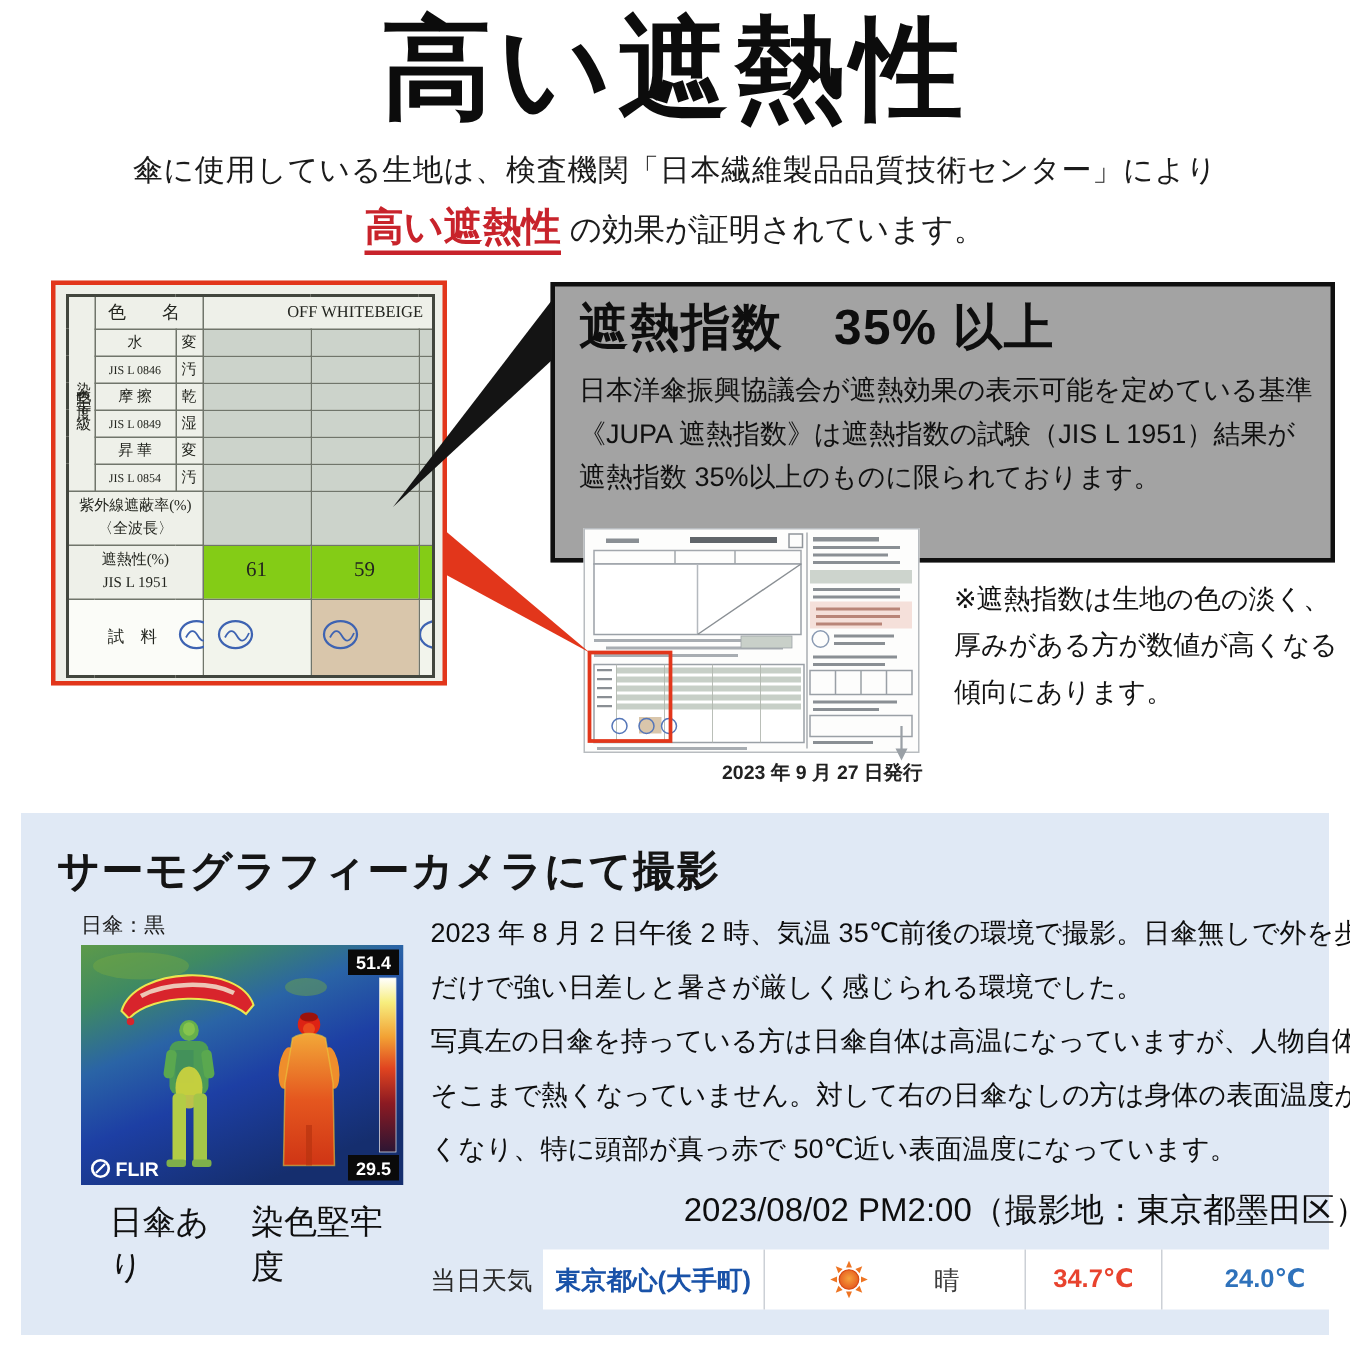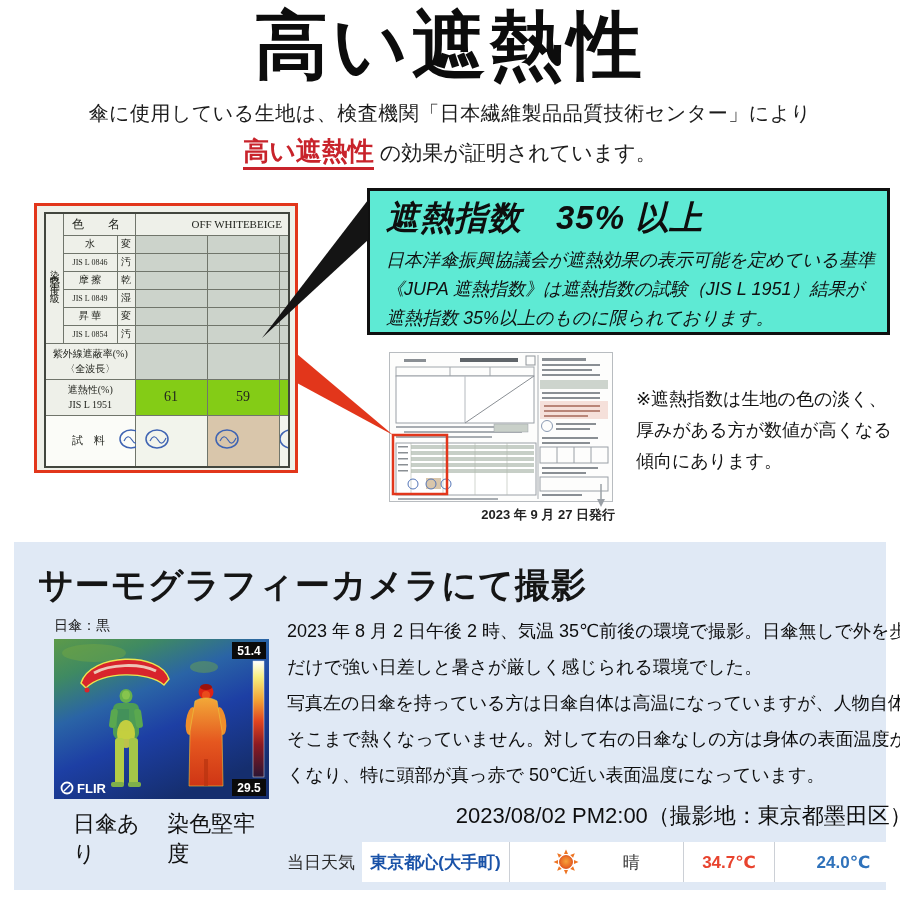--- a/index.html
+++ b/index.html
@@ -10,56 +10,56 @@
   .hero { height:178px; text-align:center; }
   .hero h1 { margin:0; font-size:74px; line-height:92px; font-weight:bold; letter-spacing:4px; color:#0c0c0c; }
   .intro-l1 { margin:8px 0 0; font-size:20px; color:#1b1b1b; letter-spacing:0.5px; }
   .intro-l2 { margin:7px 0 0; font-size:21px; color:#1b1b1b; }
   .intro-l2 .hl { color:#c8232b; font-weight:bold; font-size:26px; border-bottom:3px solid #c8232b; padding-bottom:1px; margin-right:6px; }
 
   
   .evidence { position:relative; height:360px; }
   .arrows { position:absolute; left:0; top:0; width:900px; height:360px; pointer-events:none; }
 
-  .lab-scan { position:absolute; left:34px; top:25px; width:264px; height:270px;
+  .lab-scan { position:absolute; left:34px; top:9px; width:264px; height:270px;
               background:#eef0e9; border:3px solid #e2361b; padding:6px 7px; }
   table.scan-table { border-collapse:collapse; table-layout:fixed; width:244px;
               border:2px solid #42463e; background:#eef0e9;
               font-family:"Liberation Serif","DejaVu Serif",serif; color:#23251f; }
   .scan-table td { border:1px solid #70756b; padding:0; text-align:center; vertical-align:middle; position:relative; }
   .r-head { height:22px; } .r-dat { height:18px; } .r-uv { height:36px; } .r-sh { height:36px; } .r-sm { height:52px; }
   .vtext { writing-mode:vertical-rl; text-orientation:upright; font-size:10px; letter-spacing:4px; }
   .cname { font-size:12px; letter-spacing:6px; }
   .spread { display:flex; justify-content:flex-end; font-size:11px; padding:0 6px; }
   .nm { font-size:10px; } .nm.jis { font-size:8px; }
   .sb { font-size:10px; }
   .g { background:#ccd3cb; }
   .lbl2 { font-size:10px; line-height:15px; }
   .val { font-size:14px; background:#84cc16; }
   .smpl { font-size:11px; letter-spacing:4px; background:#fbfcf8; }
   .sw1 { background:#f2f4ec; } .sw2 { background:#d9c6ab; }
   .cut { overflow:hidden; }
   .stamp { position:absolute; top:11px; }
 
-  .jupa { position:absolute; left:367px; top:10px; width:523px; height:147px;
-          border:3px solid #101010; background:#5eead4; padding:5px 14px 0 16px;font-style:italic; }
+  .jupa { position:absolute; left:367px; top:10px; width:523px; height:187px;
+          border:3px solid #101010; background:#a3a3a3; padding:5px 14px 0 16px; }
   .jupa-head { font-size:33px; font-weight:600; letter-spacing:1px; color:#0e0e0e; white-space:nowrap; }
   .jupa p { margin:0; font-size:18px; line-height:29px; color:#101010; white-space:nowrap; }
   .jupa p:first-of-type { margin-top:5px; }
 
   .doc { position:absolute; left:389px; top:174px; width:224px; height:150px;
          background:#fdfdfc; border:1px solid #b8bcc0; }
   .issue-date { position:absolute; left:455px; top:328px; width:160px; text-align:right;
                 font-size:13px; font-weight:600; color:#222; }
   .note { position:absolute; left:636px; top:206px; }
   .note p { margin:0; font-size:18px; line-height:31px; color:#131313; white-space:nowrap; }
 
   
   .thermo { margin:4px 14px 0; height:348px; background:#e0e9f5; padding:20px 24px 0; }
-  .thermo h2 { margin:0; font-size:35px; font-weight:bold; letter-spacing:1px; color:#151515; }
+  .thermo h2 { margin:0; font-size:28px; font-weight:bold; letter-spacing:1px; color:#151515; }
   .thermo-body { display:flex; margin-top:8px; }
   .tleft { flex:none; width:215px; margin-left:16px; }
   .tcap { font-size:14px; color:#1d1d1d; margin:0 0 4px; }
   .timg { position:relative; width:215px; height:160px; }
   .timg svg { display:block; }
   .tlabels { display:flex; margin-top:10px; font-size:22px; color:#101010; }
   .tlabels .l1 { margin-left:19px; } .tlabels .l2 { margin-left:12px; }
   .tright { flex:1; margin-left:18px; margin-top:-4px; }
   .tpara { margin:0; font-size:18px; line-height:36px; color:#0e0e0e; white-space:nowrap; }
   .shoot { text-align:right; font-size:22px; color:#0e0e0e; margin-top:8px; padding-right:14px; }

